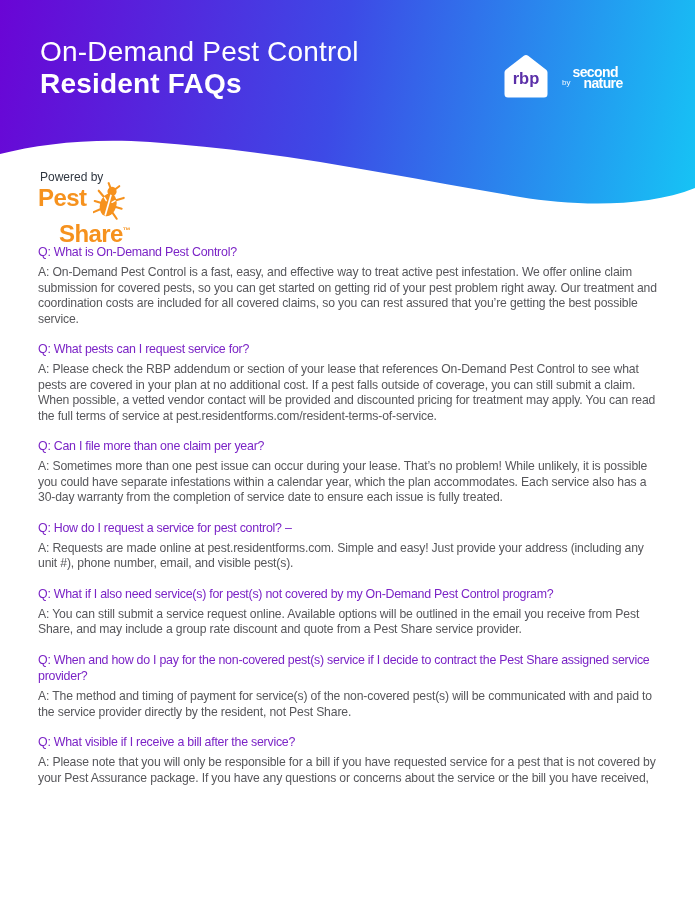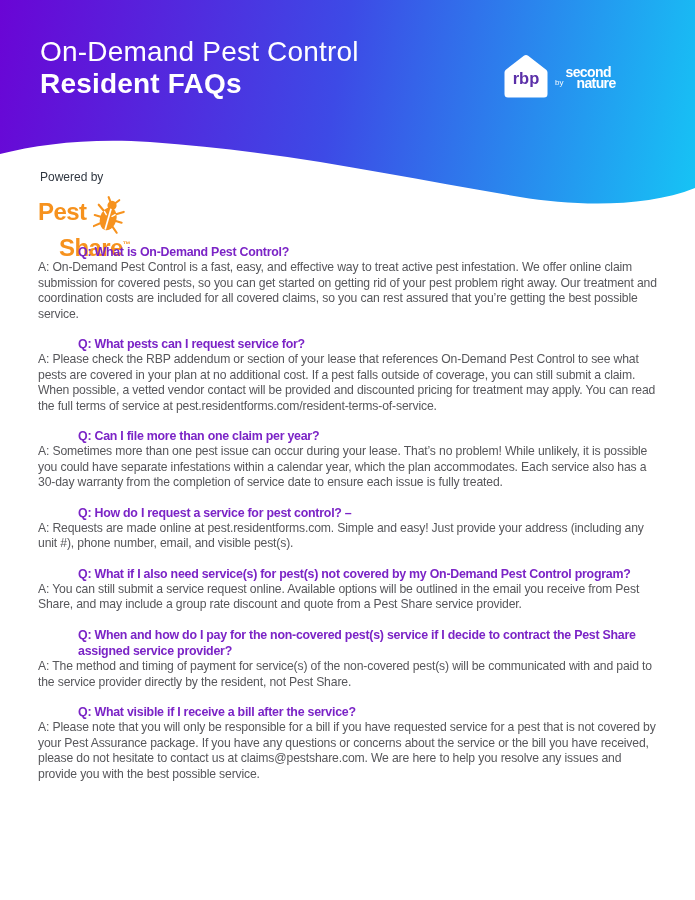--- a/index.html
+++ b/index.html
@@ -28,62 +28,62 @@
     left:0; bottom:-1px;
     width:695px; height:80px;
     display:block;
   }
   .titles { position:absolute; left:40px; top:36px; color:#ffffff; }
   .title1 { font-size:28px; font-weight:400; letter-spacing:0.2px; }
   .title2 { font-size:28px; font-weight:700; letter-spacing:0.2px; }
 
   .rbp-lockup {
     position:absolute; left:497px; top:49px;
-    display:flex; align-items:center; gap:0;
+    display:flex; align-items:center; gap:7px;
   }
   .rbp-badge { width:58px; height:58px; position:relative; }
   .sn { display:flex; align-items:flex-start; color:#ffffff; }
   .sn-by { font-size:8px; font-weight:400; margin-top:11px; margin-right:2px; opacity:.95; }
   .sn-words { font-weight:700; font-size:14px; letter-spacing:-0.6px; line-height:0.8; }
   .sn-2 { margin-left:11px; }
 
   
   .powered { position:absolute; left:38px; top:170px; }
   .p-label { font-size:12px; color:#2f3640; font-weight:400; margin-left:2px; }
-  .ps-row { display:flex; align-items:flex-start; gap:7px; margin-top:18px;text-align:right; }
+  .ps-row { display:flex; align-items:flex-start; gap:7px; margin-top:4px;text-align:right; }
   .ps-word {
     color:#f6921e; font-weight:700; font-size:24px;
     letter-spacing:-0.6px; line-height:0.85;
   }
   .ps-share { margin-left:21px; margin-top:2px; }
   .tm { font-size:8px; vertical-align:super; font-weight:700; }
   .bug { margin-top:-6px; }
 
   
   .content {
     position:absolute;
     left:38px; top:244px;
     width:624px;
   }
   .faq .q {
     color:#7b24c6;
     font-size:12.4px;
-    font-weight:700;
+    font-weight:400;
     letter-spacing:-0.25px;
     line-height:1.3;
     margin-top:14px;
-    margin-left:40px;
   }
   .faq:first-child .q { margin-top:0; }
   .faq .a {
     color:#57575b;
     font-size:12.2px;
     font-weight:400;
     letter-spacing:-0.15px;
     line-height:1.27;
+    margin-top:5px;
   }
 </style>
 </head>
 <body>
 
 <div class="page">
 
   <header class="banner">
     <div class="titles">
       <div class="title1">On-Demand Pest Control</div>

